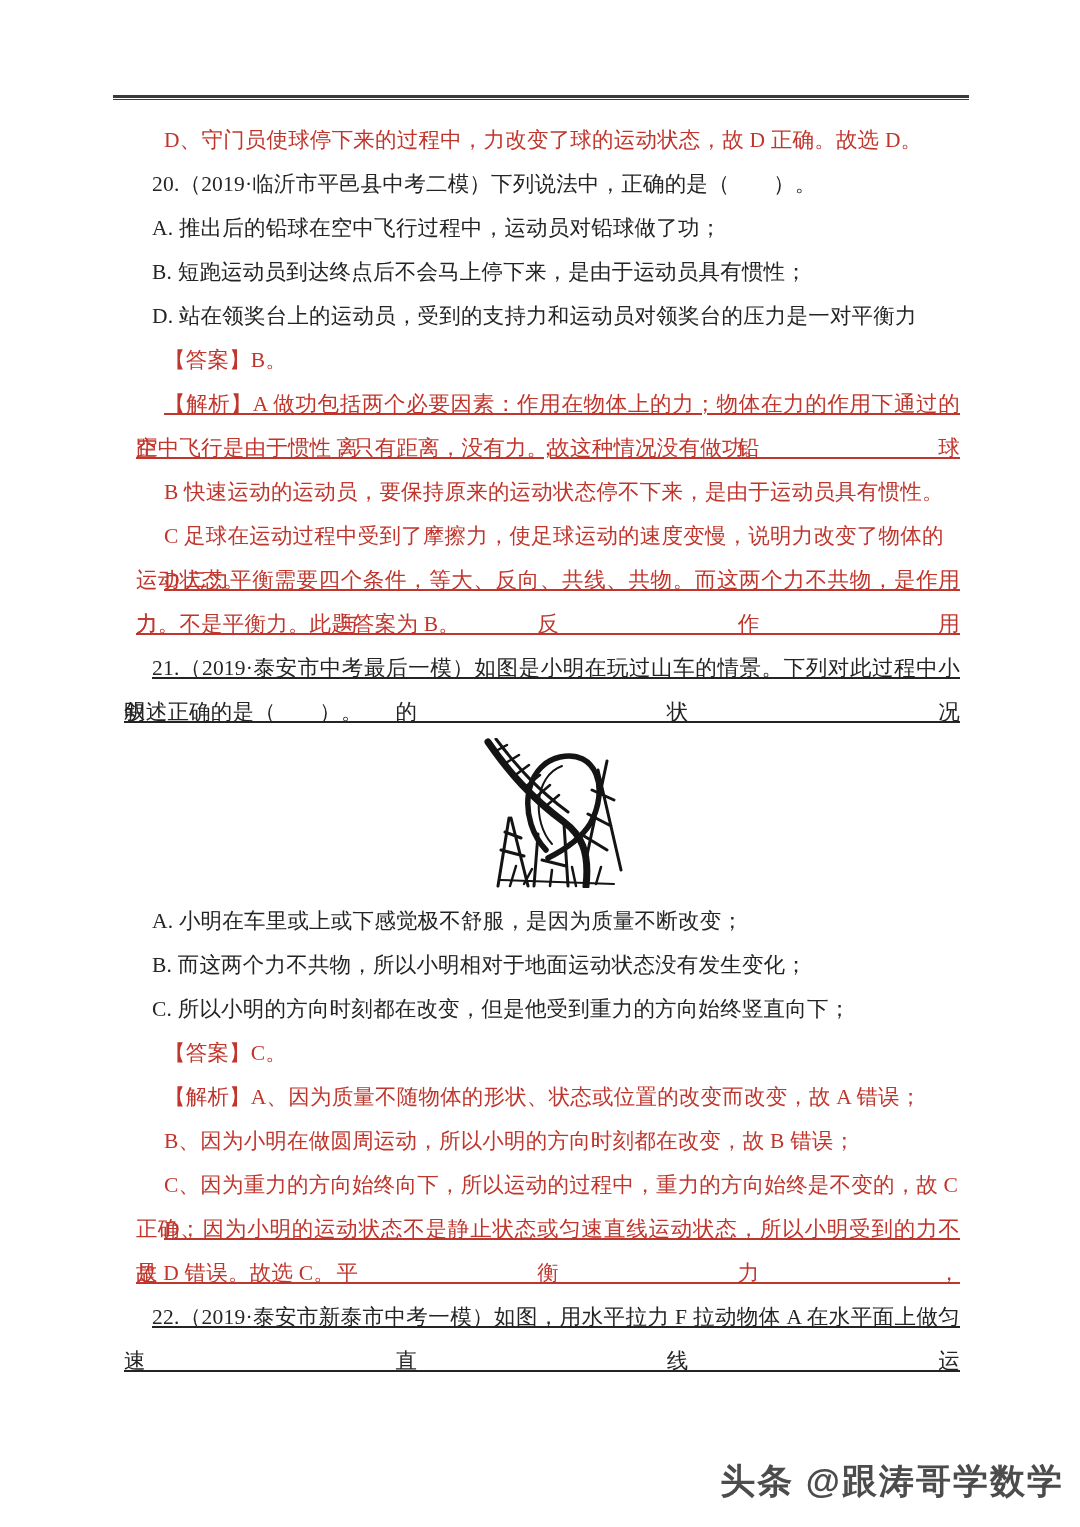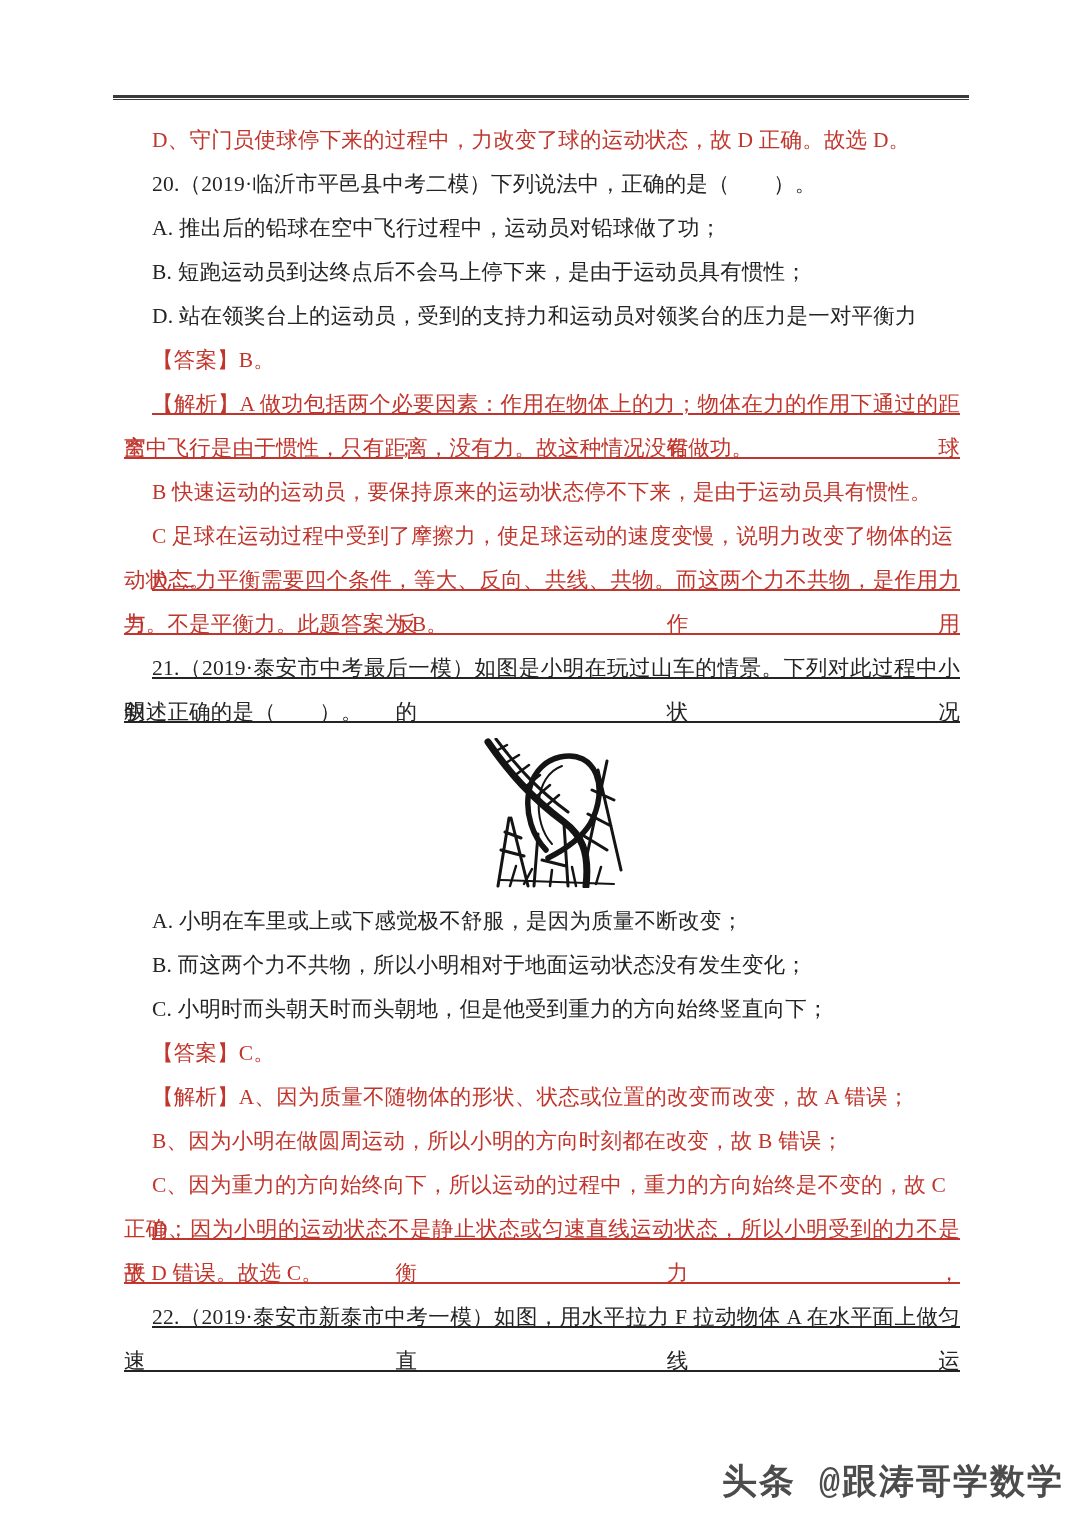--- a/index.html
+++ b/index.html
@@ -26,30 +26,30 @@
   .content{
     position:absolute;left:124px;top:118px;width:836px;
   }
   .line{
     height:44px;line-height:44px;
     font-size:21.5px;
     color:var(--ink);
     letter-spacing:0.2px;
     white-space:normal;
   }
-  .line.red{color:var(--red);}
+  .line.red{color:var(--red);margin-left:12px;}
   .line.indent{text-indent:28px;}
   .line.justify{text-align:justify;text-align-last:justify;text-decoration:underline;}
   .figure-slot{
     height:165px;position:relative;
   }
   .figure-slot svg{position:absolute;left:356px;top:4px;}
   .watermark{
     position:absolute;right:16px;bottom:22px;
-    font-family:Liberation Mono, monospace;
+    font-family:Liberation Sans, sans-serif;
     font-weight:bold;
     font-size:35px;
     letter-spacing:2px;
     color:var(--wm);
     text-shadow:2px 2px 0 #ffffff, -1px -1px 0 #ffffff;
   }
 </style>
 </head>
 <body>
 
@@ -87,21 +87,21 @@
         <path d="M29,80 L18,148 M31,80 L48,148 M21,112 L44,118 M25,94 L41,100" stroke-width="3"></path>
         <path d="M58,96 L54,148 M84,86 L88,148 M62,122 L86,128" stroke-width="3"></path>
 
         <path d="M20,142 L134,146" stroke-width="2"></path>
         <path d="M30,148 L36,128 M44,146 L52,131 M96,148 L92,129 M116,146 L121,129 M70,148 L72,132" stroke-width="2.5"></path>
       </g>
     </svg>
   </div>
 <div class="line indent">A. 小明在车里或上或下感觉极不舒服，是因为质量不断改变；</div>
       <div class="line indent">B. 而这两个力不共物，所以小明相对于地面运动状态没有发生变化；</div>
-      <div class="line indent">C. 小明时而头朝天时而头朝地，但是他受到重力的方向始终竖直向下；</div>
+      <div class="line indent">C. 所以小明的方向时刻都在改变，但是他受到重力的方向始终竖直向下；</div>
       <div class="line red indent">【答案】C。</div>
       <div class="line red indent">【解析】A、因为质量不随物体的形状、状态或位置的改变而改变，故 A 错误；</div>
       <div class="line red indent">B、因为小明在做圆周运动，所以小明的方向时刻都在改变，故 B 错误；</div>
       <div class="line red indent">C、因为重力的方向始终向下，所以运动的过程中，重力的方向始终是不变的，故 C 正确；</div>
       <div class="line red indent justify">D、因为小明的运动状态不是静止状态或匀速直线运动状态，所以小明受到的力不是平衡力，</div>
       <div class="line red">故 D 错误。故选 C。</div>
       <div class="line indent justify">22.（2019·泰安市新泰市中考一模）如图，用水平拉力 F 拉动物体 A 在水平面上做匀速直线运</div>
     </div>
   <div class="watermark">头条 @跟涛哥学数学</div>
 </div>

